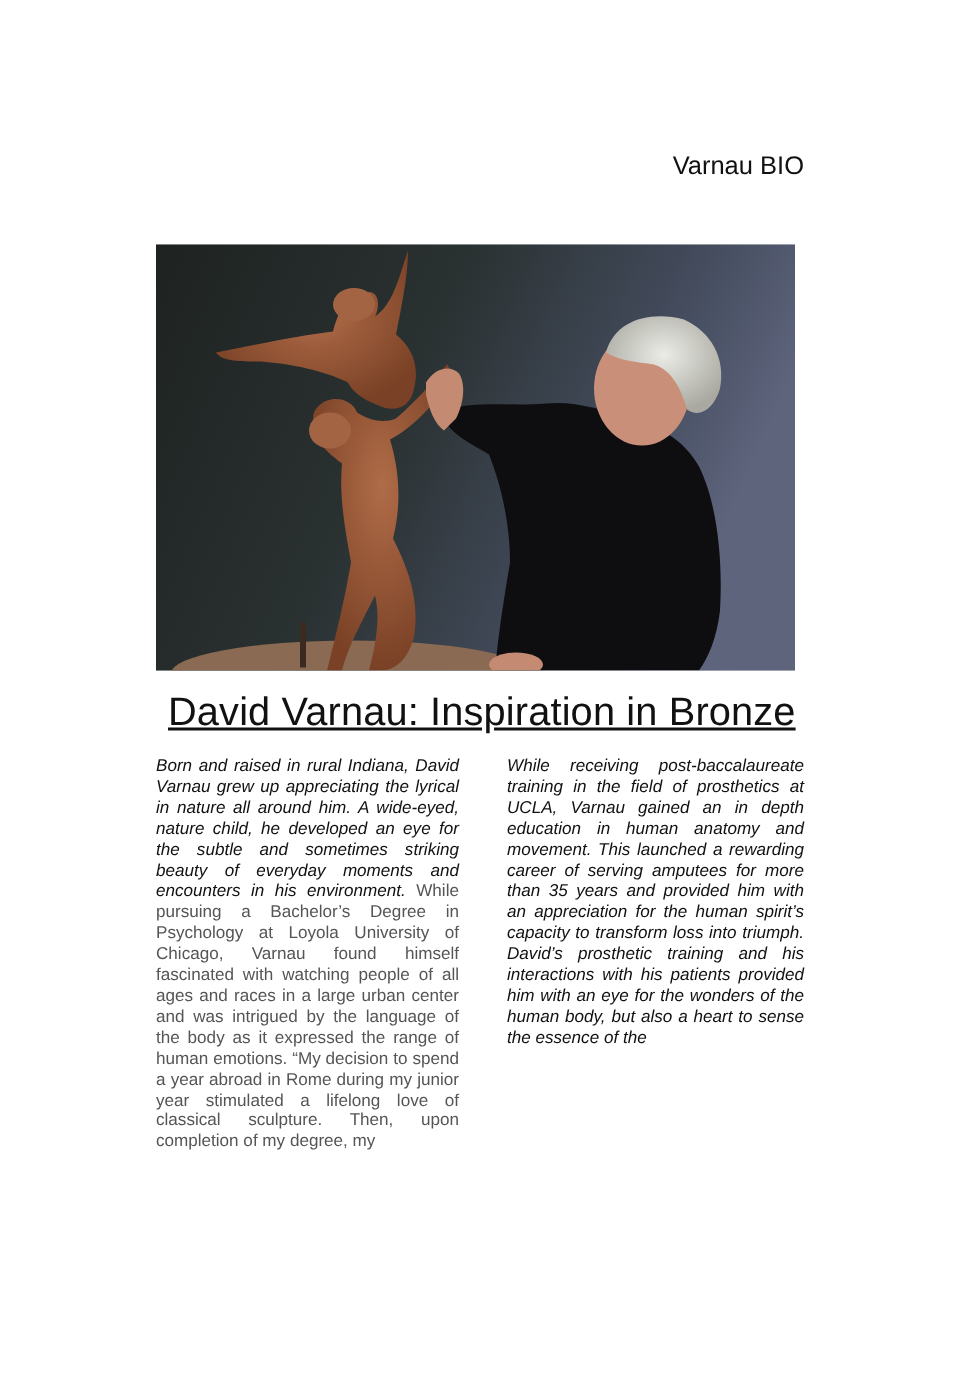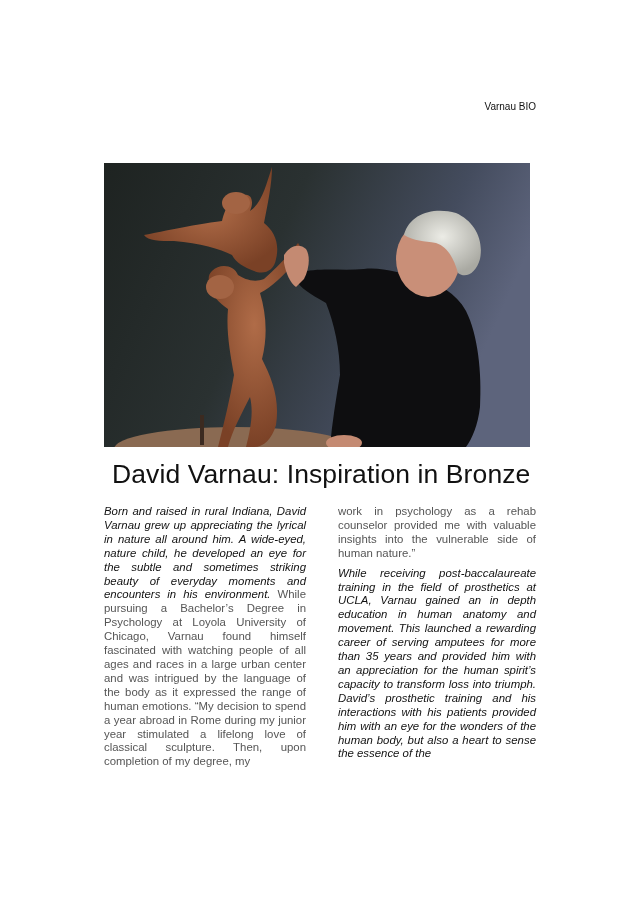--- a/index.html
+++ b/index.html
@@ -12,41 +12,42 @@
       height: 920px;
       position: relative;
       overflow: hidden;
       font-family: "Liberation Sans", sans-serif;
       color: #111111;
     }
     .header-label {
       position: absolute;
       top: 101px;
       right: 104px;
-      font-size: 10px;
+      font-size: 17px;
       color: #111111;
     }
     .photo {
       position: absolute;
       left: 104px;
       top: 163px;
       width: 426px;
       height: 284px;
       overflow: hidden;
       background: linear-gradient(100deg, #1f2422 0%, #262c2c 35%, #3a4250 70%, #5a6179 100%);
     }
     .photo svg { display: block; }
     .title {
       position: absolute;
       left: 112px;
       top: 459px;
       font-size: 26.5px;
       color: #111111;
       white-space: nowrap;
       letter-spacing: 0.1px;
+      text-decoration: underline;
     }
     .col {
       position: absolute;
       top: 505px;
       width: 202px;
       font-size: 11.4px;
       line-height: 13.9px;
       text-align: justify;
       text-align-last: left;
       hyphens: none;
@@ -103,15 +104,14 @@
   </svg>
 </div>
 
 <div class="title">David Varnau: Inspiration in Bronze</div>
 
 <div class="col col-left">
   <p><span class="dark">Born and raised in rural Indiana, David Varnau grew up appreciating the lyrical in nature all around him.  A wide-eyed, nature child, he developed an eye for the subtle and sometimes striking beauty of everyday moments and encounters in his environment.</span><span class="gray">  While pursuing a Bachelor’s Degree in Psychology at Loyola University of Chicago, Varnau found himself fascinated with watching people of all ages and races in a large urban center and was intrigued by the language of the body as it expressed the range of human emotions. “My decision to spend a year abroad in Rome during my junior year stimulated a lifelong love of classical sculpture. Then, upon completion of my degree, my</span></p>
 </div>
 
 <div class="col col-right">
-  <p class="gray">work in psychology as a rehab counselor provided me with valuable insights into the vulnerable side of human nature.”</p>
   <p class="dark">While receiving post-baccalaureate training in the field of prosthetics at UCLA, Varnau gained an in depth education in human anatomy and movement.   This launched a rewarding career of serving amputees for more than 35 years and provided him with an appreciation for the human spirit’s capacity to transform loss into triumph.  David’s prosthetic training and his interactions with his patients provided him with an eye for the wonders of the human body, but also a heart to sense the essence of the</p>
 </div>
 
 </body></html>

